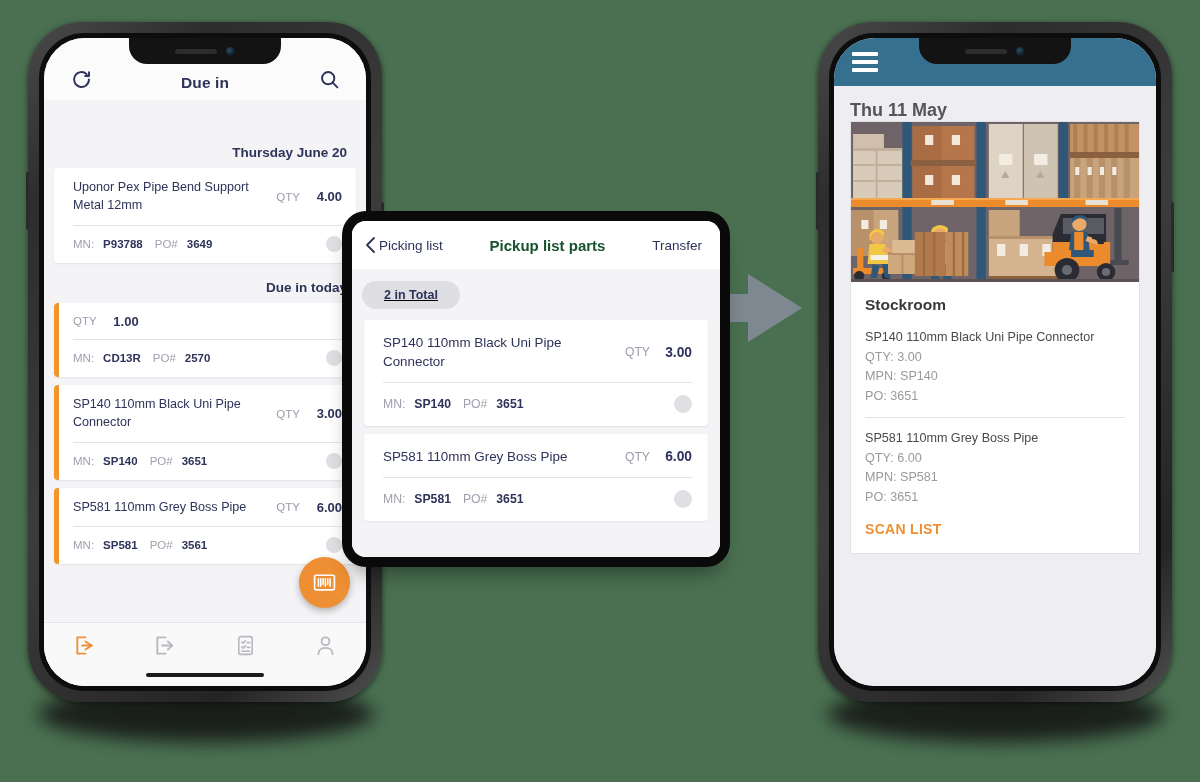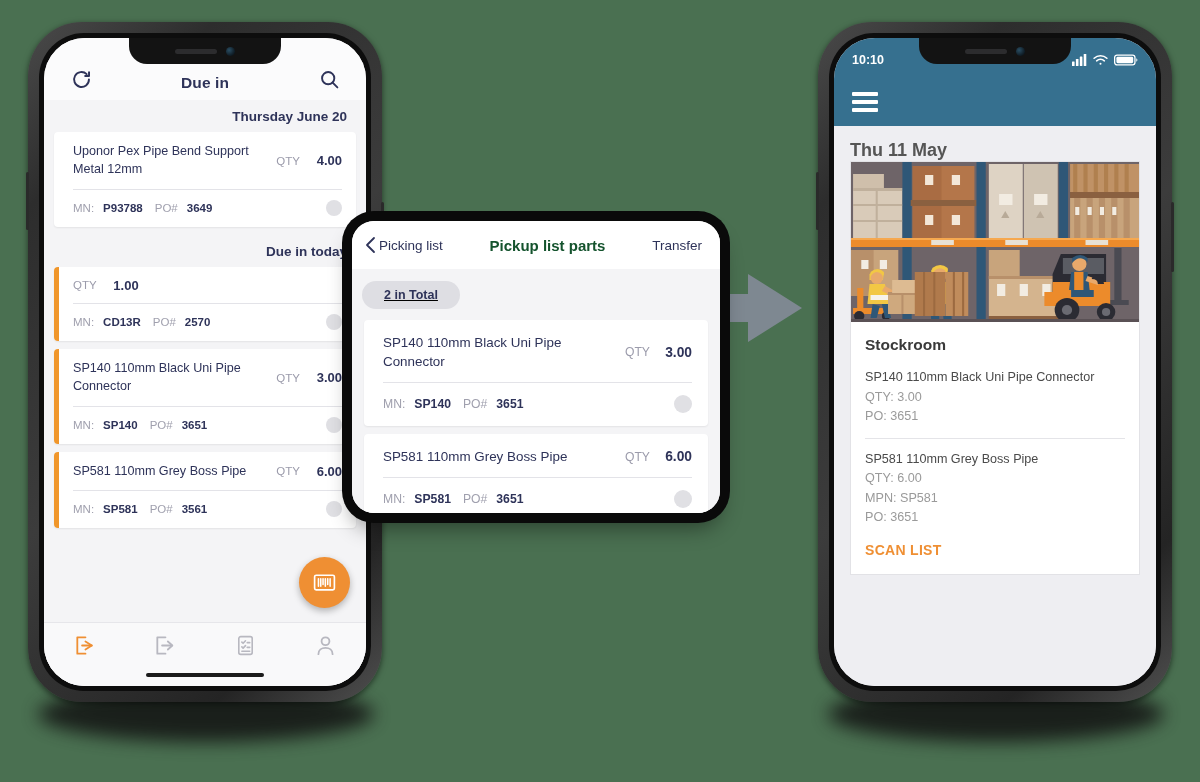--- a/index.html
+++ b/index.html
@@ -58,21 +58,21 @@
   }
   .notch .cam {
     width: 9px; height: 9px; border-radius: 50%;
     background: radial-gradient(circle at 35% 35%, #2a4e63 0%, #12212b 60%, #05090c 100%);
   }
   
   .sidebtn { position: absolute; background: #2a2a2a; border-radius: 3px; }
 
   
   #phone-left { left: 28px; top: 22px; width: 354px; height: 680px; }
-  .l-screen { background: #f4f4f6; display: flex; flex-direction: column; }
+  .l-screen { background: #f4f4f6; display: flex; flex-direction: column; gap: 36px; }
 
   .l-topbar {
     height: 62px; background: #fbfbfc;
     display: flex; align-items: flex-end; justify-content: space-between;
     padding: 0 24px 8px 24px;
     flex-shrink: 0;
   }
   .l-title { font-size: 15.5px; font-weight: bold; color: #2e3359; letter-spacing: .1px; }
   .icon-btn { width: 26px; height: 26px; display:flex; align-items:center; justify-content:center; }
 
@@ -121,23 +121,23 @@
     z-index: 14;
   }
   .home-ind {
     position:absolute; bottom: 9px; left: 50%; transform: translateX(-50%);
     width: 118px; height: 4px; border-radius: 3px; background: #1b1b1b;
     z-index: 15;
   }
 
   
   #overlay-card {
-    position: absolute; left: 352px; top: 221px; width: 368px; height: 292px;
+    position: absolute; left: 352px; top: 221px; width: 368px; height: 336px;
     background: #ffffff;
-    border-radius: 22px;
+    border-radius: 14px;
     box-shadow: 0 0 0 10px #0a0a0a, 0 14px 22px rgba(0,0,0,.45);
     overflow: hidden;
     z-index: 25;
     display: flex; flex-direction: column;
   }
   .oc-top {
     height: 48px; background: #ffffff; flex-shrink:0;
     display: flex; align-items: center; justify-content: space-between;
     padding: 0 18px 0 12px;
   }
@@ -435,41 +435,20 @@
     <div class="sidebtn" style="left:-2px; top:150px; width:3px; height:58px;"></div>
     <div class="sidebtn" style="right:-2px; top:180px; width:3px; height:70px;"></div>
     <div class="phone-inner">
       <div class="screen r-screen">
 
         <div class="notch" style="width:152px;height:26px;">
           <div class="speaker"></div>
           <div class="cam"></div>
         </div>
 
-        <div class="r-status">
-          <span>10:10</span>
-          <span style="display:flex; align-items:center; gap:6px;">
-            <svg width="15" height="12" viewBox="0 0 15 12">
-              <rect x="0" y="7.5" width="2.6" height="4.5" fill="#fff" rx=".5"></rect>
-              <rect x="3.9" y="5" width="2.6" height="7" fill="#fff" rx=".5"></rect>
-              <rect x="7.8" y="2.5" width="2.6" height="9.5" fill="#fff" rx=".5"></rect>
-              <rect x="11.7" y="0" width="2.6" height="12" fill="#fff" rx=".5"></rect>
-            </svg>
-            <svg width="15" height="12" viewBox="0 0 16 12" fill="none" stroke="#fff" stroke-width="1.7" stroke-linecap="round">
-              <path d="M1.2 4.1a10 10 0 0 1 13.6 0"></path>
-              <path d="M3.9 6.9a6.2 6.2 0 0 1 8.2 0"></path>
-              <circle cx="8" cy="10" r="1.1" fill="#fff" stroke="none"></circle>
-            </svg>
-            <svg width="24" height="12" viewBox="0 0 26 12">
-              <rect x="0.7" y="0.7" width="22" height="10.6" rx="2.6" fill="none" stroke="#fff" stroke-width="1.4"></rect>
-              <rect x="2.6" y="2.5" width="18.2" height="7" rx="1.6" fill="#fff"></rect>
-              <path d="M24.2 4.2v3.6a2 2 0 0 0 0-3.6z" fill="#fff"></path>
-            </svg>
-          </span>
-        </div>
 
         <div class="r-appbar">
           <div class="burger">
             <span></span>
               <span></span>
               <span></span>
           </div>
         </div>
 
         <div class="r-body">
@@ -643,20 +622,21 @@
               </g>
               <rect x="0" y="157" width="280" height="3" fill="#5a5155"></rect>
             </svg>
 
             <div class="r-card-body">
               <div class="r-stock">Stockroom</div>
 
               <div class="r-item">
                 <div>SP140 110mm Black Uni Pipe Connector</div>
                 <div class="sub">QTY: 3.00</div>
+                <div class="sub">MPN: SP140</div>
                 <div class="sub">PO: 3651</div>
               </div>
 
               <div class="r-div"></div>
 
               <div class="r-item">
                 <div>SP581 110mm Grey Boss Pipe</div>
                 <div class="sub">QTY: 6.00</div>
                 <div class="sub">MPN: SP581</div>
                 <div class="sub">PO: 3651</div>

